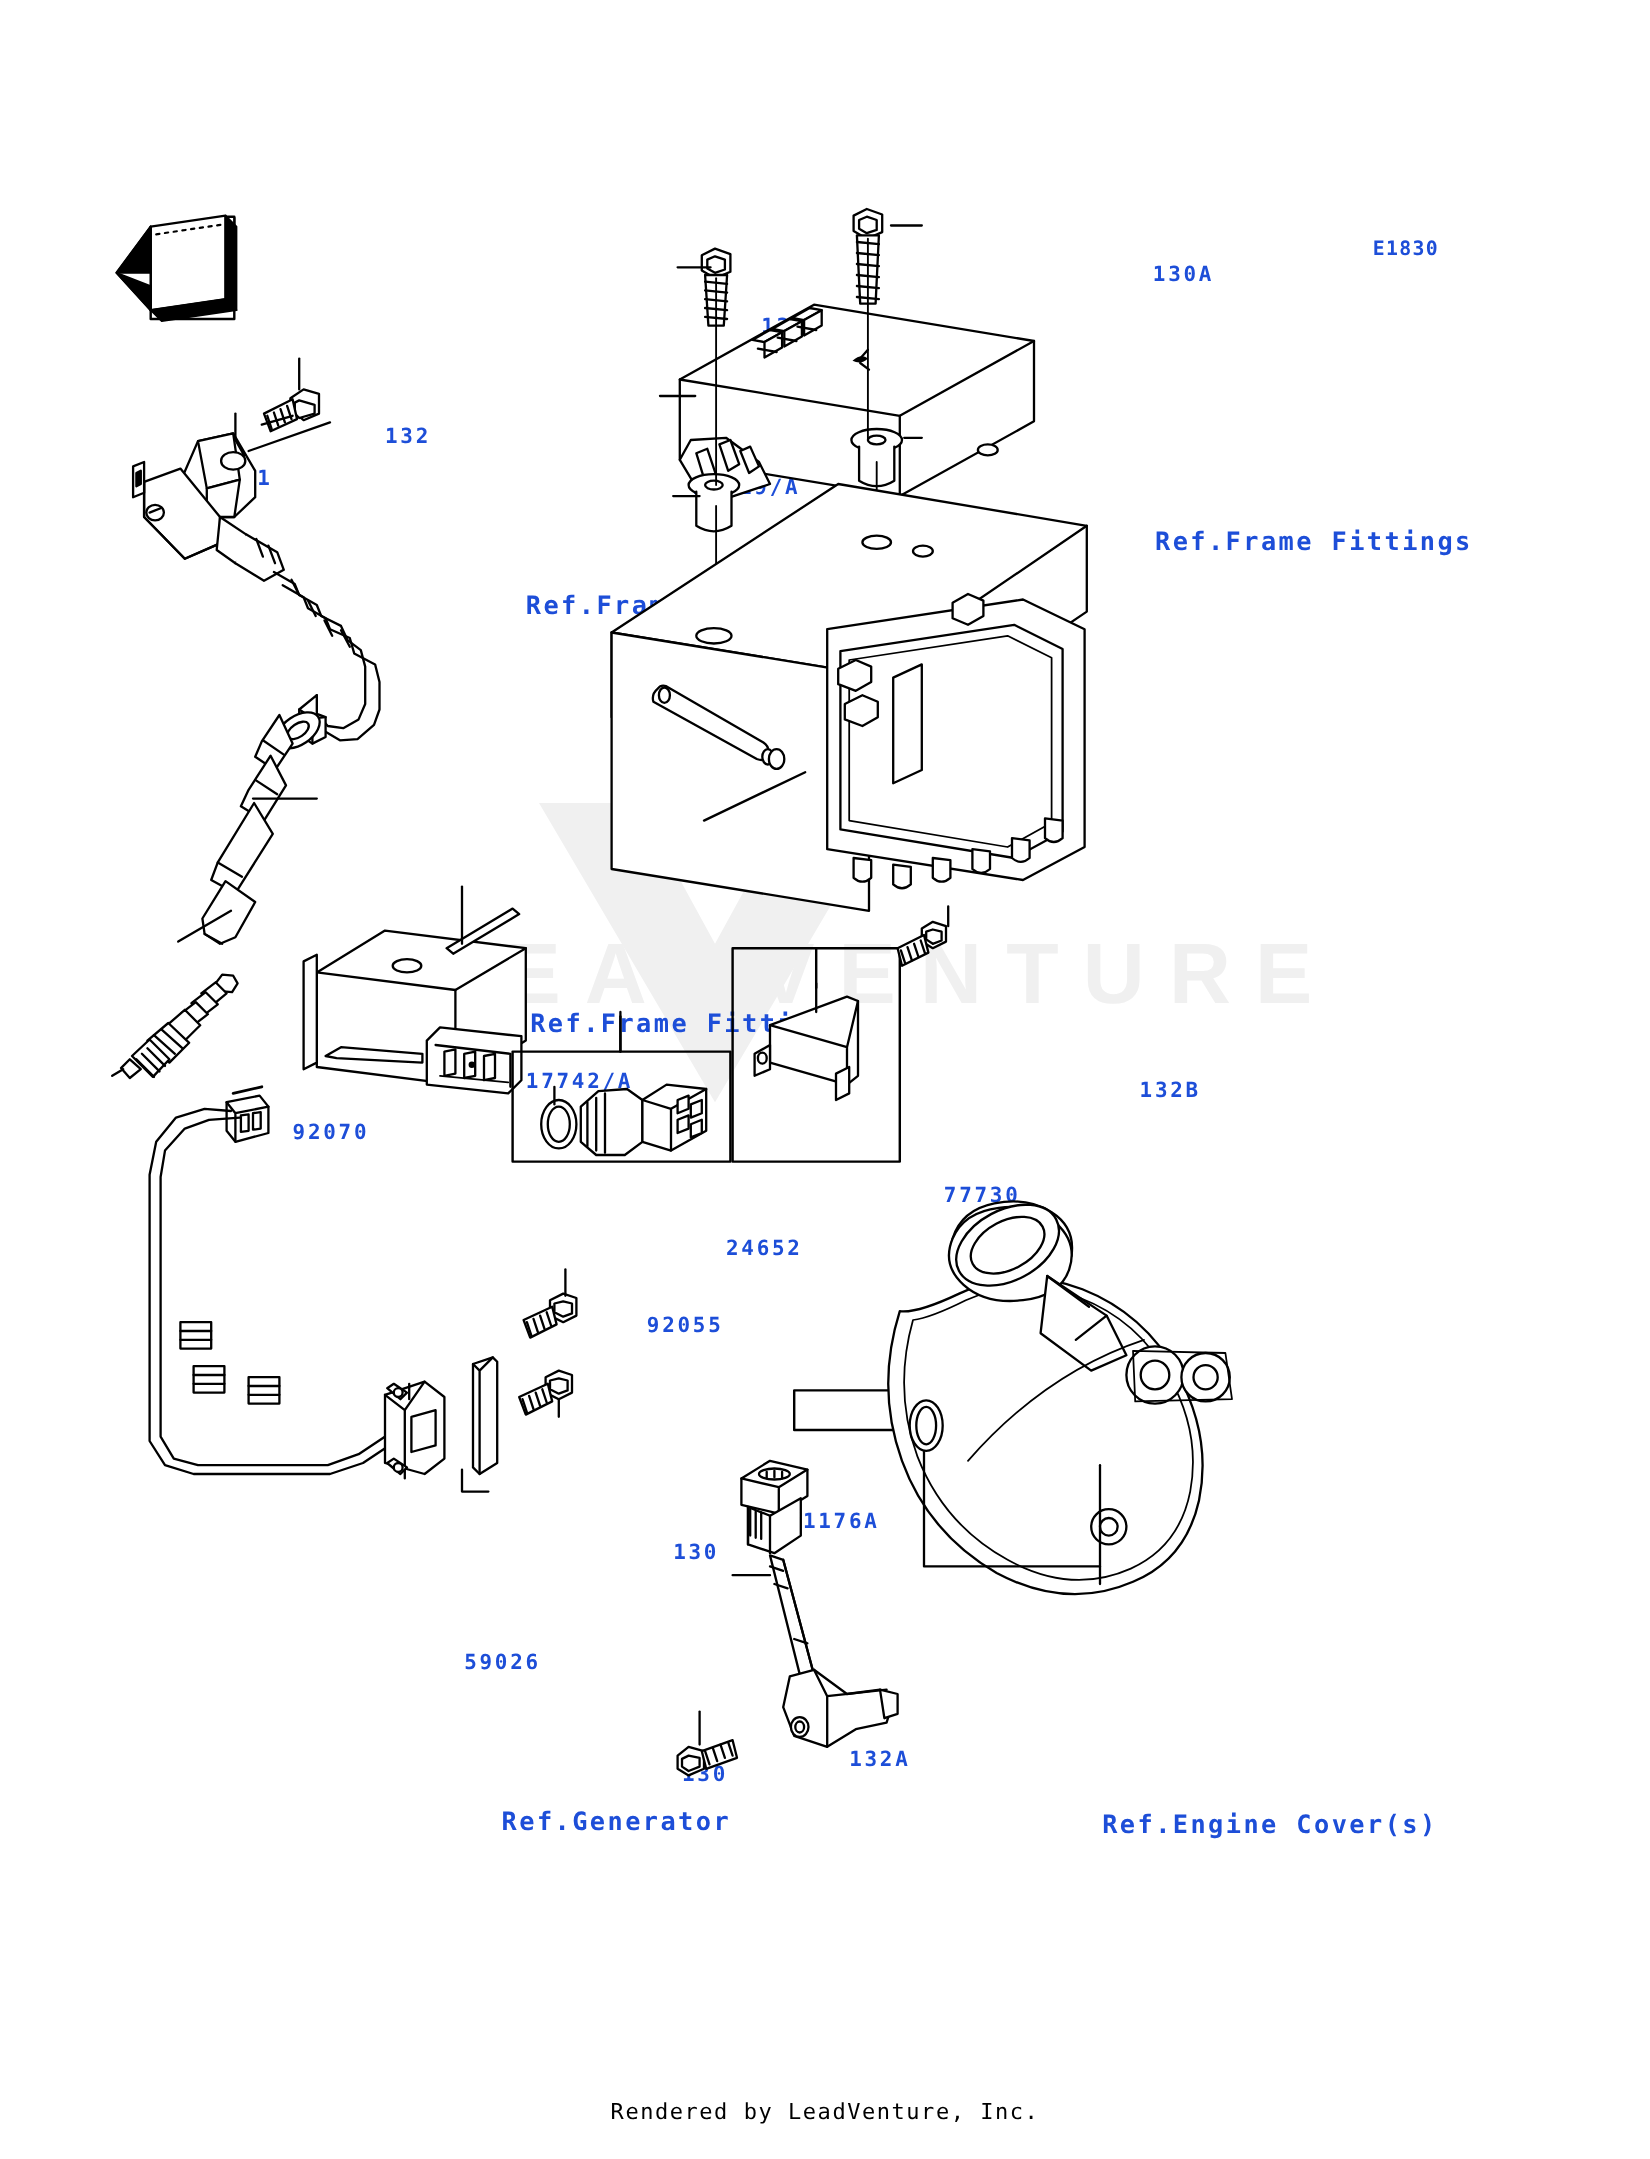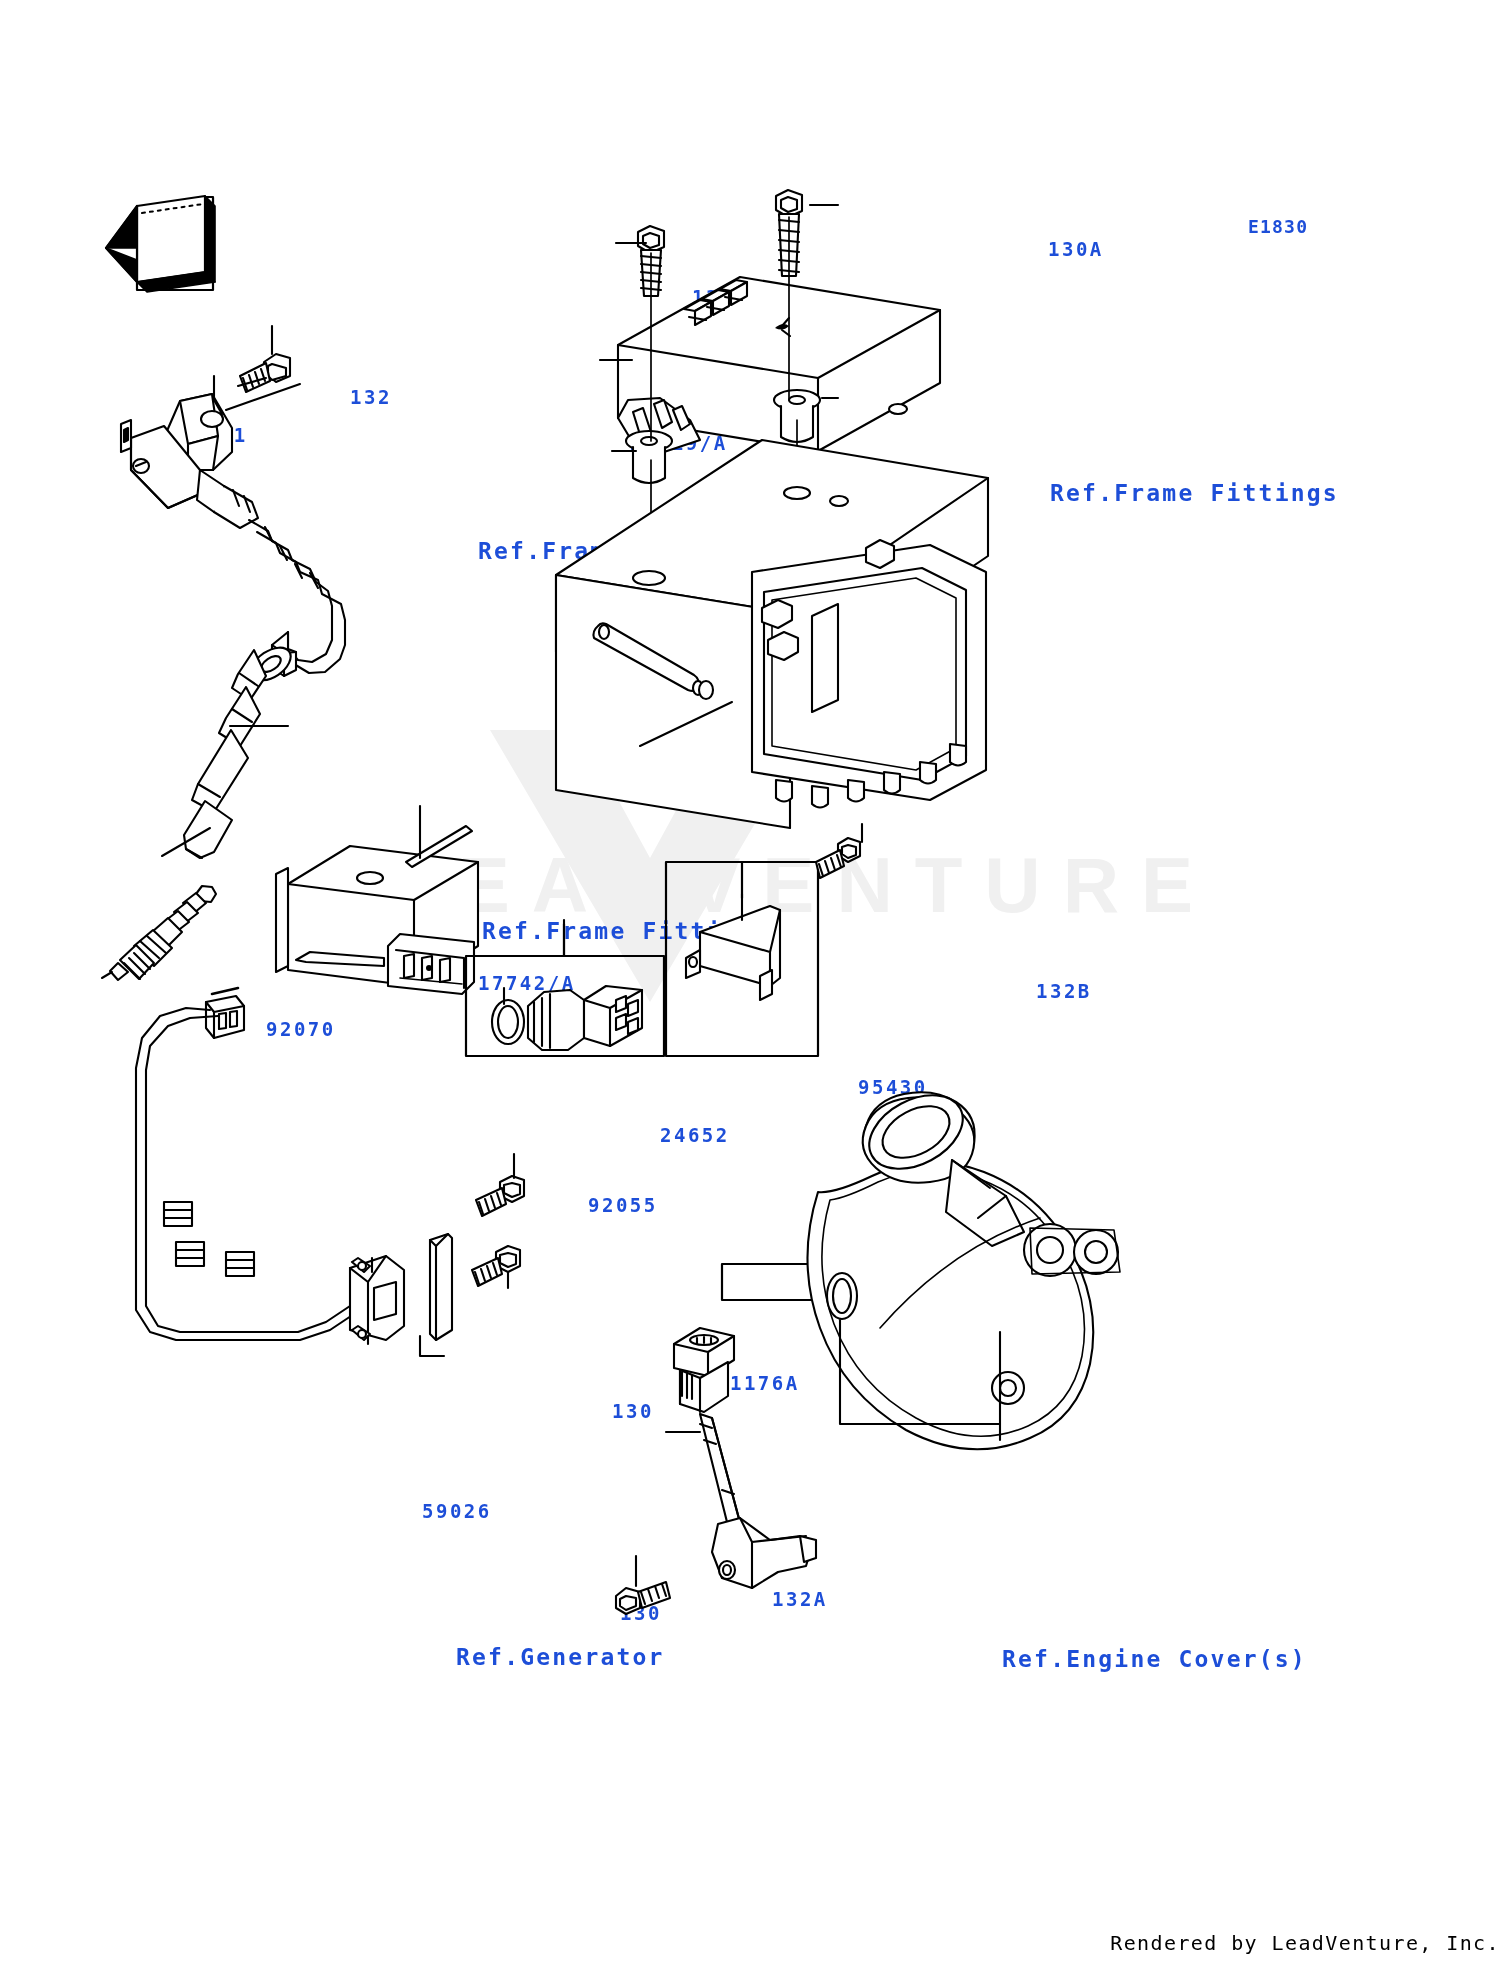--- a/index.html
+++ b/index.html
@@ -34,22 +34,22 @@
     letter-spacing: 0.5px;
     line-height: 1;
   }
   .lbl-num   { font-size: 19px; letter-spacing: 2.5px; }
   .lbl-ref   { font-size: 23px; letter-spacing: 2.2px; }
   .lbl-year  { font-size: 22px; letter-spacing: 2px; }
   .lbl-code  { font-size: 18px; font-weight: bold; letter-spacing: 1.2px; }
   .footer {
     position: absolute;
     left: 0; right: 0;
-    bottom: 8px;
-    text-align: right;
+    bottom: 32px;
+    text-align: center;
     font-family: "DejaVu Sans Mono", "Liberation Mono", monospace;
     font-size: 20px;
     letter-spacing: 1.4px;
     color: #000;
   }
   .wm {
     position: absolute;
     pointer-events: none;
     user-select: none;
   }
@@ -514,21 +514,21 @@
   <div class="lbl lbl-ref" style="left:1050px; top:482px;">Ref.Frame Fittings</div>
 
   <div class="lbl lbl-ref" style="left:482px; top:920px;">Ref.Frame Fittings</div>
 
   <div class="lbl lbl-num" style="left:478px; top:974px;">17742/A</div>
 
   <div class="lbl lbl-num" style="left:660px; top:1126px;">24652</div>
 
   <div class="lbl lbl-num" style="left:588px; top:1196px;">92055</div>
 
-  <div class="lbl lbl-num" style="left:858px; top:1078px;">95430</div>
+  <div class="lbl lbl-num" style="left:858px; top:1078px;">77730</div>
 
   <div class="lbl lbl-num" style="left:1036px; top:982px;">132B</div>
 
   <div class="lbl lbl-year" style="left:916px; top:1268px;">('07~)</div>
 
   <div class="lbl lbl-num" style="left:612px; top:1402px;">130</div>
 
   <div class="lbl lbl-num" style="left:620px; top:1604px;">130</div>
 
   <div class="lbl lbl-num" style="left:422px; top:1502px;">59026</div>

